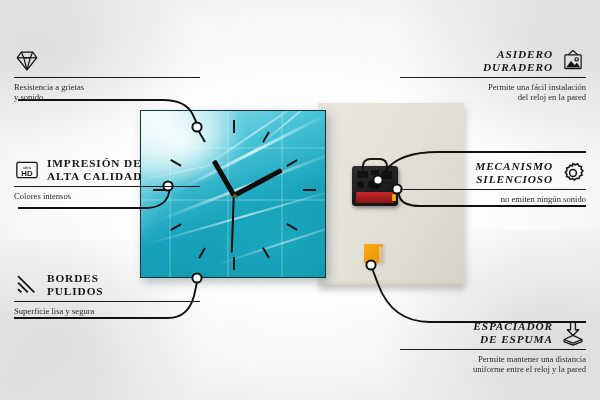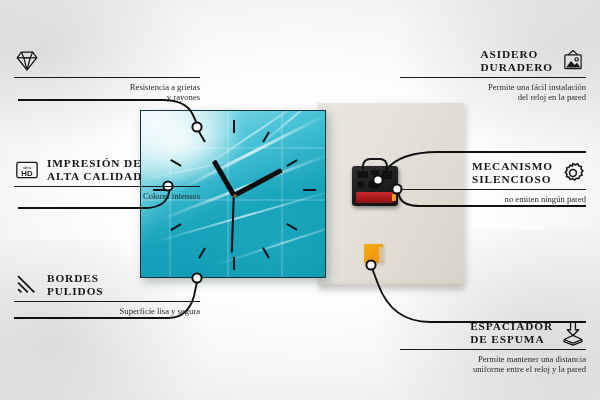--- a/index.html
+++ b/index.html
@@ -27,24 +27,24 @@
   #wires{position:absolute;left:0;top:0;width:600px;height:400px;}
 
   
   .feat{position:absolute;width:186px;}
   .feat .head{display:flex;align-items:center;gap:7px;}
   .feat.left .head{justify-content:flex-start;}
   .feat.right .head{justify-content:flex-end;}
   .ttl{font-size:11.3px;letter-spacing:.9px;line-height:12.6px;
        color:#171717;font-weight:700;text-transform:uppercase;}
   .feat.left .ttl{text-align:left;}
-  .feat.right .ttl{text-align:left;}
+  .feat.right .ttl{text-align:right;font-style:italic;}
   .rule{height:1.4px;background:#1a1a1a;margin:3px 0 3.5px 0;}
   .desc{font-size:8.6px;line-height:10.3px;color:#2b2b2b;}
-  .feat.left .desc{text-align:right;}
+  .feat.left .desc{text-align:left;}
   .feat.right .desc{text-align:right;}
   .ico{width:26px;height:26px;flex:0 0 26px;display:block;}
   .ico svg{display:block;width:26px;height:26px;}
 
   
   #f-glass{left:14px;top:48px;}
   #f-print{left:14px;top:157px;}
   #f-edges{left:14px;top:272px;}
   #f-hook{right:14px;top:48px;}
   #f-mech{right:14px;top:160px;}
@@ -194,21 +194,21 @@
           <path d="M4 12 H28"></path>
               <path d="M9 5 L12 12 L16 27"></path>
               <path d="M23 5 L20 12 L16 27"></path>
           <path d="M12 12 H20"></path>
             </g>
           </svg>
       </span>
     </div>
     <div class="rule"></div>
     <div class="desc">Resistencia a grietas</div>
-    <div class="desc">y rayones</div>
+    <div class="desc">y sonido</div>
   </div>
 
   <div class="feat left" id="f-print">
     <div class="head">
       <span class="ico">
         <svg viewBox="0 0 32 32">
           <rect x="3.5" y="6.5" width="25" height="19" rx="2" fill="none" stroke="#141414" stroke-width="1.6"></rect>
           <text x="16" y="14.6" font-family="Liberation Sans, sans-serif" font-size="5.2" text-anchor="middle" fill="#141414">ultra</text>
           <text x="16" y="23.4" font-family="Liberation Sans, sans-serif" font-size="9.6" font-weight="bold" text-anchor="middle" fill="#141414">HD</text>
         </svg>
@@ -273,21 +273,21 @@
       <span class="ico">
         <svg viewBox="0 0 32 32">
             <g fill="none" stroke="#141414" stroke-width="1.9">
           <path d="M16 4.5 l3 1.4 2.8-1.2 1.5 2.8 3 .6 -.3 3.1 2.2 2.1 -1.9 2.4 .8 3 -2.9 1.1 -1 2.9 -3-.3 -2.2 2.2 -2.6-1.7 -2.9 1 -1.4-2.7 -3-.8 .4-3 -2-2.3 2-2.3 -.4-3 3-.8 1.4-2.7 2.9 1 Z"></path>
           <circle cx="16" cy="16" r="4.2"></circle>
             </g>
           </svg>
       </span>
     </div>
     <div class="rule"></div>
-    <div class="desc">no emiten ningún pared</div>
+    <div class="desc">no emiten ningún sonido</div>
   </div>
 
   <div class="feat right" id="f-foam">
     <div class="head">
       <div>
         <div class="ttl">ESPACIADOR</div>
         <div class="ttl">DE ESPUMA</div>
       </div>
       <span class="ico">
         <svg viewBox="0 0 32 32">

